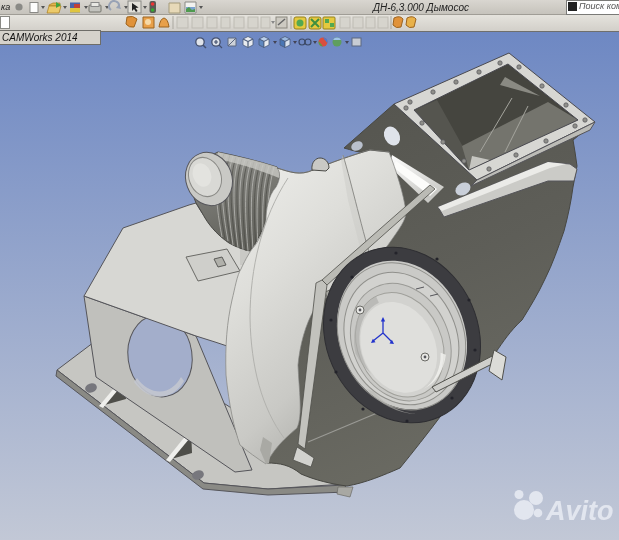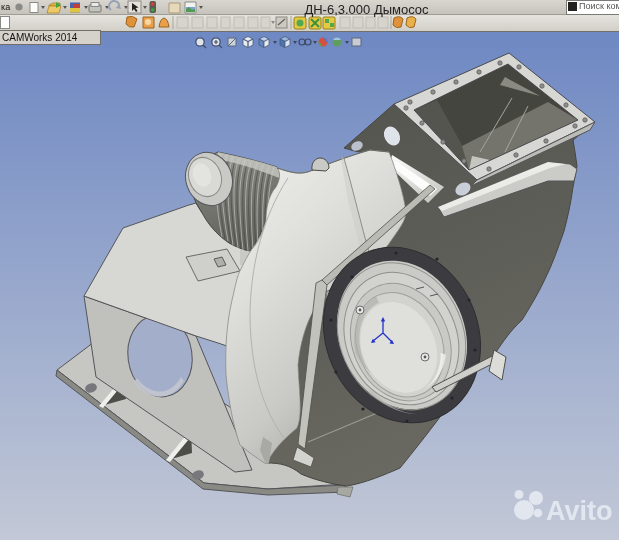--- a/index.html
+++ b/index.html
@@ -1,28 +1,28 @@
 <!DOCTYPE html>
 <html><head>
 <meta charset="utf-8">
 <style>
 html,body{margin:0;padding:0;width:619px;height:540px;overflow:hidden;
   font-family:"Liberation Sans",sans-serif;}
-#stage{position:relative;width:619px;height:540px;background:#15803d;}
+#stage{position:relative;width:619px;height:540px;background:#15803d;font-style:italic;}
 #row1{position:absolute;left:0;top:0;width:619px;height:14px;
   background:linear-gradient(#d9d6d0,#c6c3bc);border-bottom:1px solid #a09d96;}
 #row2{position:absolute;left:0;top:15px;width:619px;height:16px;
   background:linear-gradient(#e5e3dd,#d2cfc9);border-bottom:1px solid #6f6f6c;}
 #view{position:absolute;left:0;top:32px;width:619px;height:508px;
   background:linear-gradient(#6e88c3,#c2c8d6);}
 #camtab{position:absolute;left:-2px;top:30px;width:103px;height:15px;
   background:#d5d2cb;border:1px solid #6e6d68;font-size:10px;color:#111;
   line-height:14px;padding-left:3px;box-sizing:border-box;z-index:5;}
-#title{position:absolute;left:294px;top:2px;width:145px;text-align:center;
-  font-size:13px;color:#222;z-index:5;}
+#title{position:absolute;left:324px;top:2px;width:145px;text-align:right;
+  font-size:10px;color:#222;z-index:5;}
 #search{position:absolute;left:566px;top:0px;width:60px;height:13px;
   background:#fff;border:1px solid #7a7a77;font-size:9px;color:#555;
   white-space:nowrap;z-index:5;}
 #search .ic{display:inline-block;width:9px;height:9px;background:#222;
   margin:1px 2px 0 1px;vertical-align:top;}
 #mentxt{position:absolute;left:1px;top:2px;font-size:9px;color:#111;z-index:5;}
 .avito{position:absolute;left:508px;top:488px;z-index:6;}
 </style>
 </head>
 <body>

